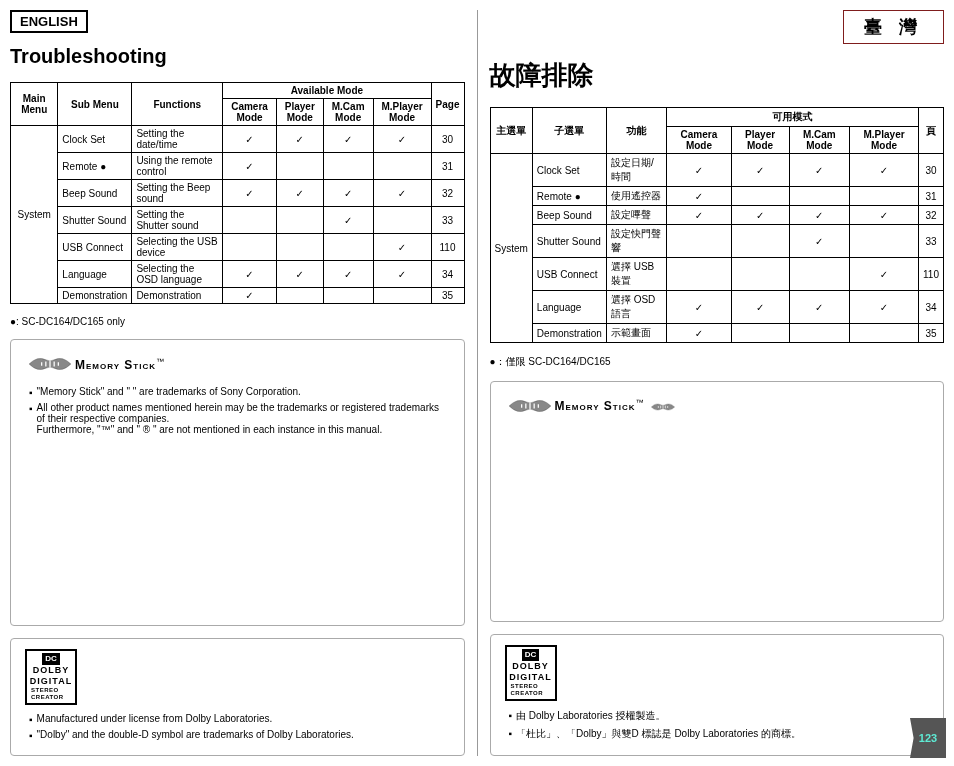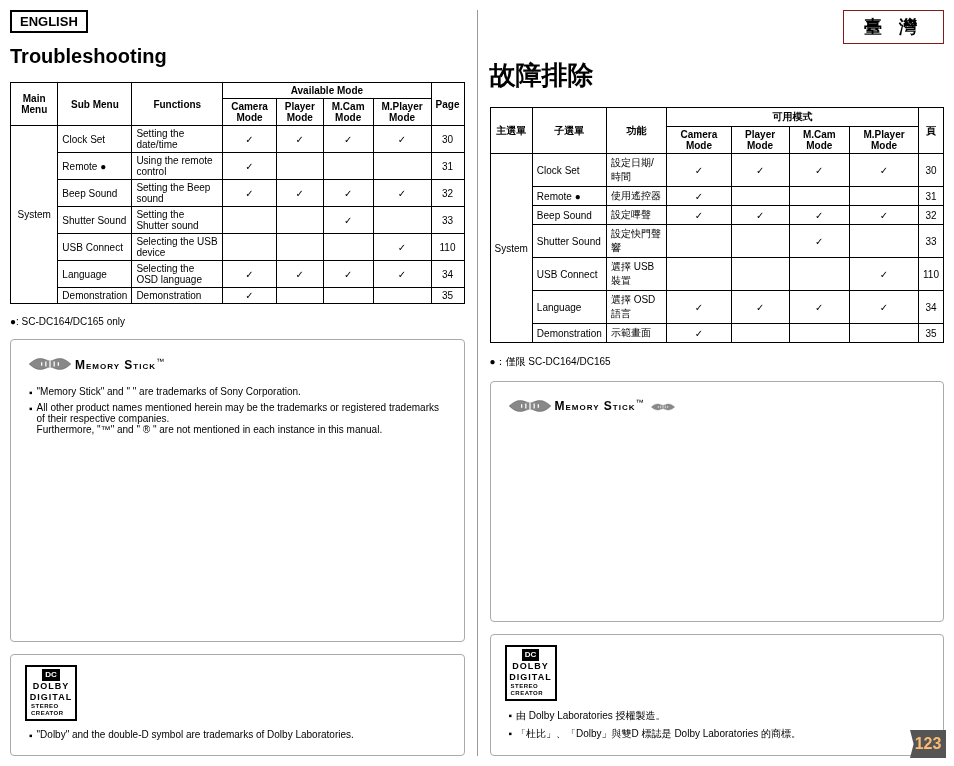--- a/index.html
+++ b/index.html
@@ -163,28 +163,28 @@
       font-size: 8px;
       font-weight: bold;
     }
 
     
     .page-number {
       position: absolute;
       bottom: 10px;
       right: 10px;
       background: #555;
-      color: #fdba74;
+      color: #5eead4;
       width: 36px;
-      height: 28px;
+      height: 40px;
       display: flex;
       align-items: center;
       justify-content: center;
       font-weight: bold;
-      font-size: 16px;
+      font-size: 11px;
       clip-path: polygon(0 0, 100% 0, 100% 100%, 0 100%, 10% 50%);
     }
     .page-wrapper {
       position: relative;
       display: flex;
       flex: 1;
     }
 
     .top-right-header {
       display: flex;
@@ -313,20 +313,21 @@
           <div class="dolby-badge">
             <div class="dc-line">
               <div class="dolby-inner-box">DC</div>
             </div>
             <div class="dolby-digital-text">DOLBY</div>
             <div class="dolby-digital-text">DIGITAL</div>
             <div class="dolby-stereo">STEREO CREATOR</div>
           </div>
         </div>
         <ul class="bullet-list" id="left-dolby-bullets">
+        <li style="white-space: pre-line;">Manufactured under license from Dolby Laboratories.</li>
             <li style="white-space: pre-line;">"Dolby" and the double-D symbol are trademarks of Dolby Laboratories.</li>
           </ul>
       </div>
     </div>
 
     <div class="divider-v"></div>
 
     <div class="right-col">
       <div class="top-right-header">
         <div class="taiwan-header">臺 灣</div>

